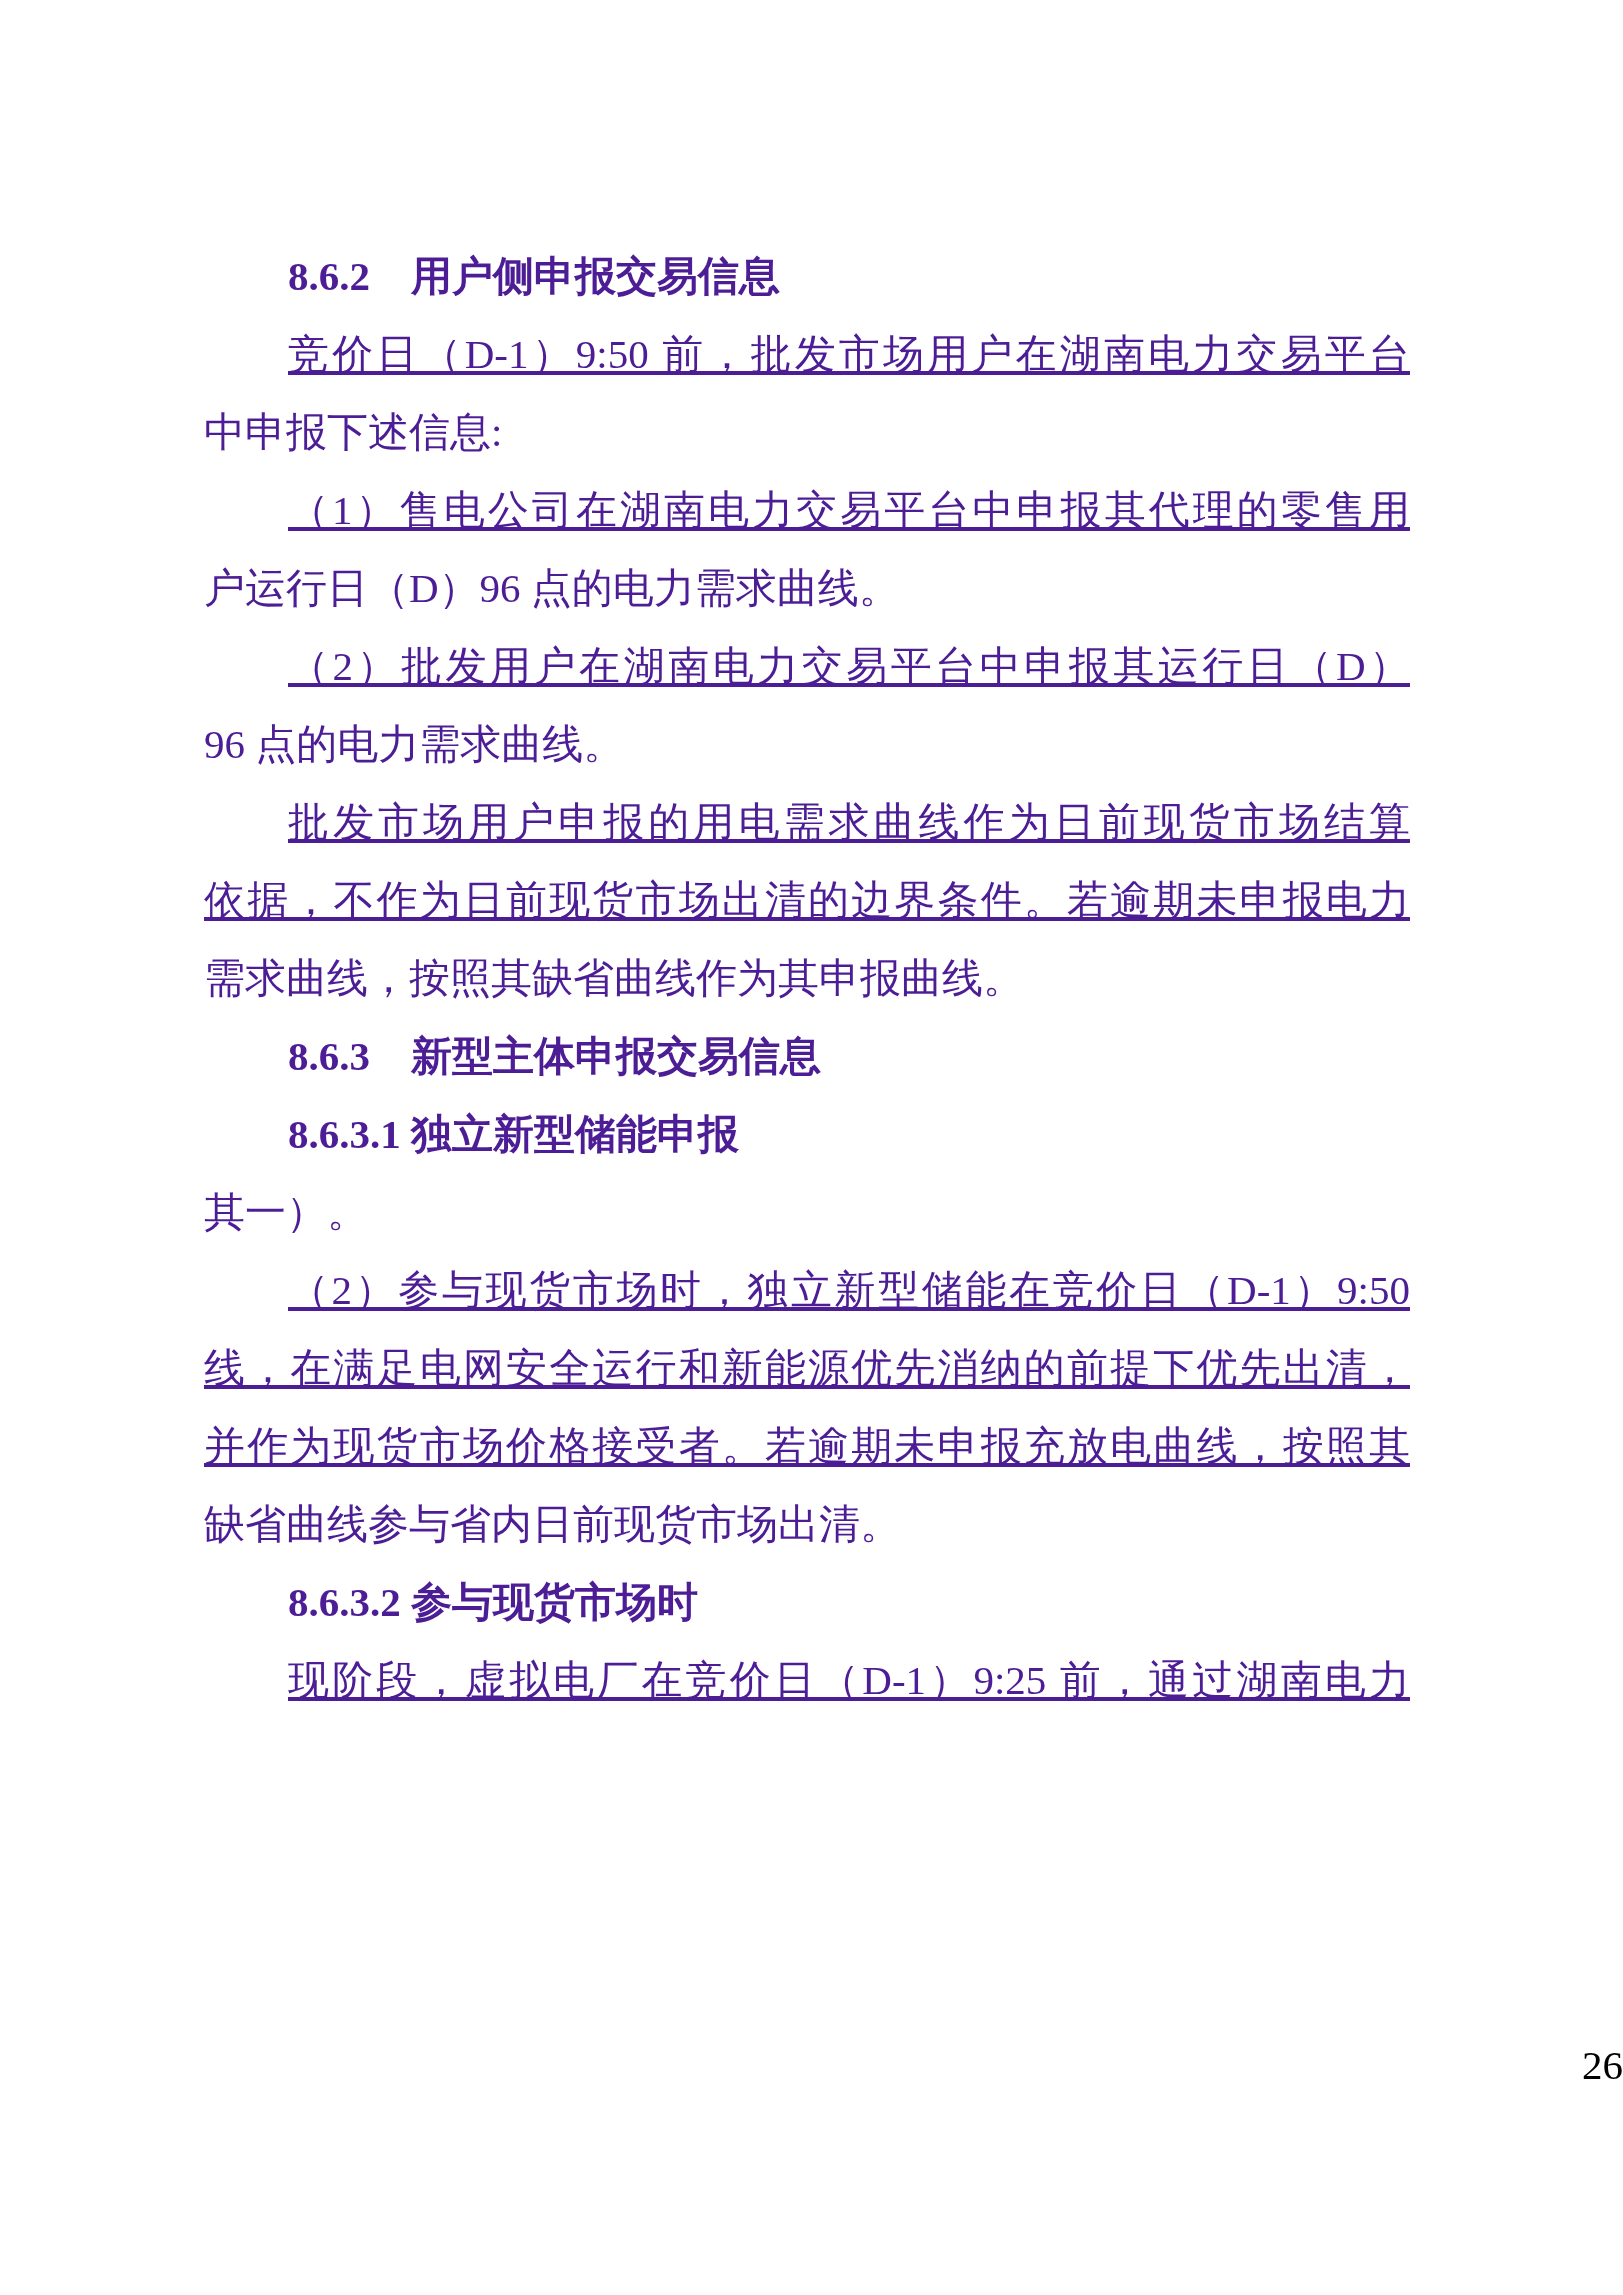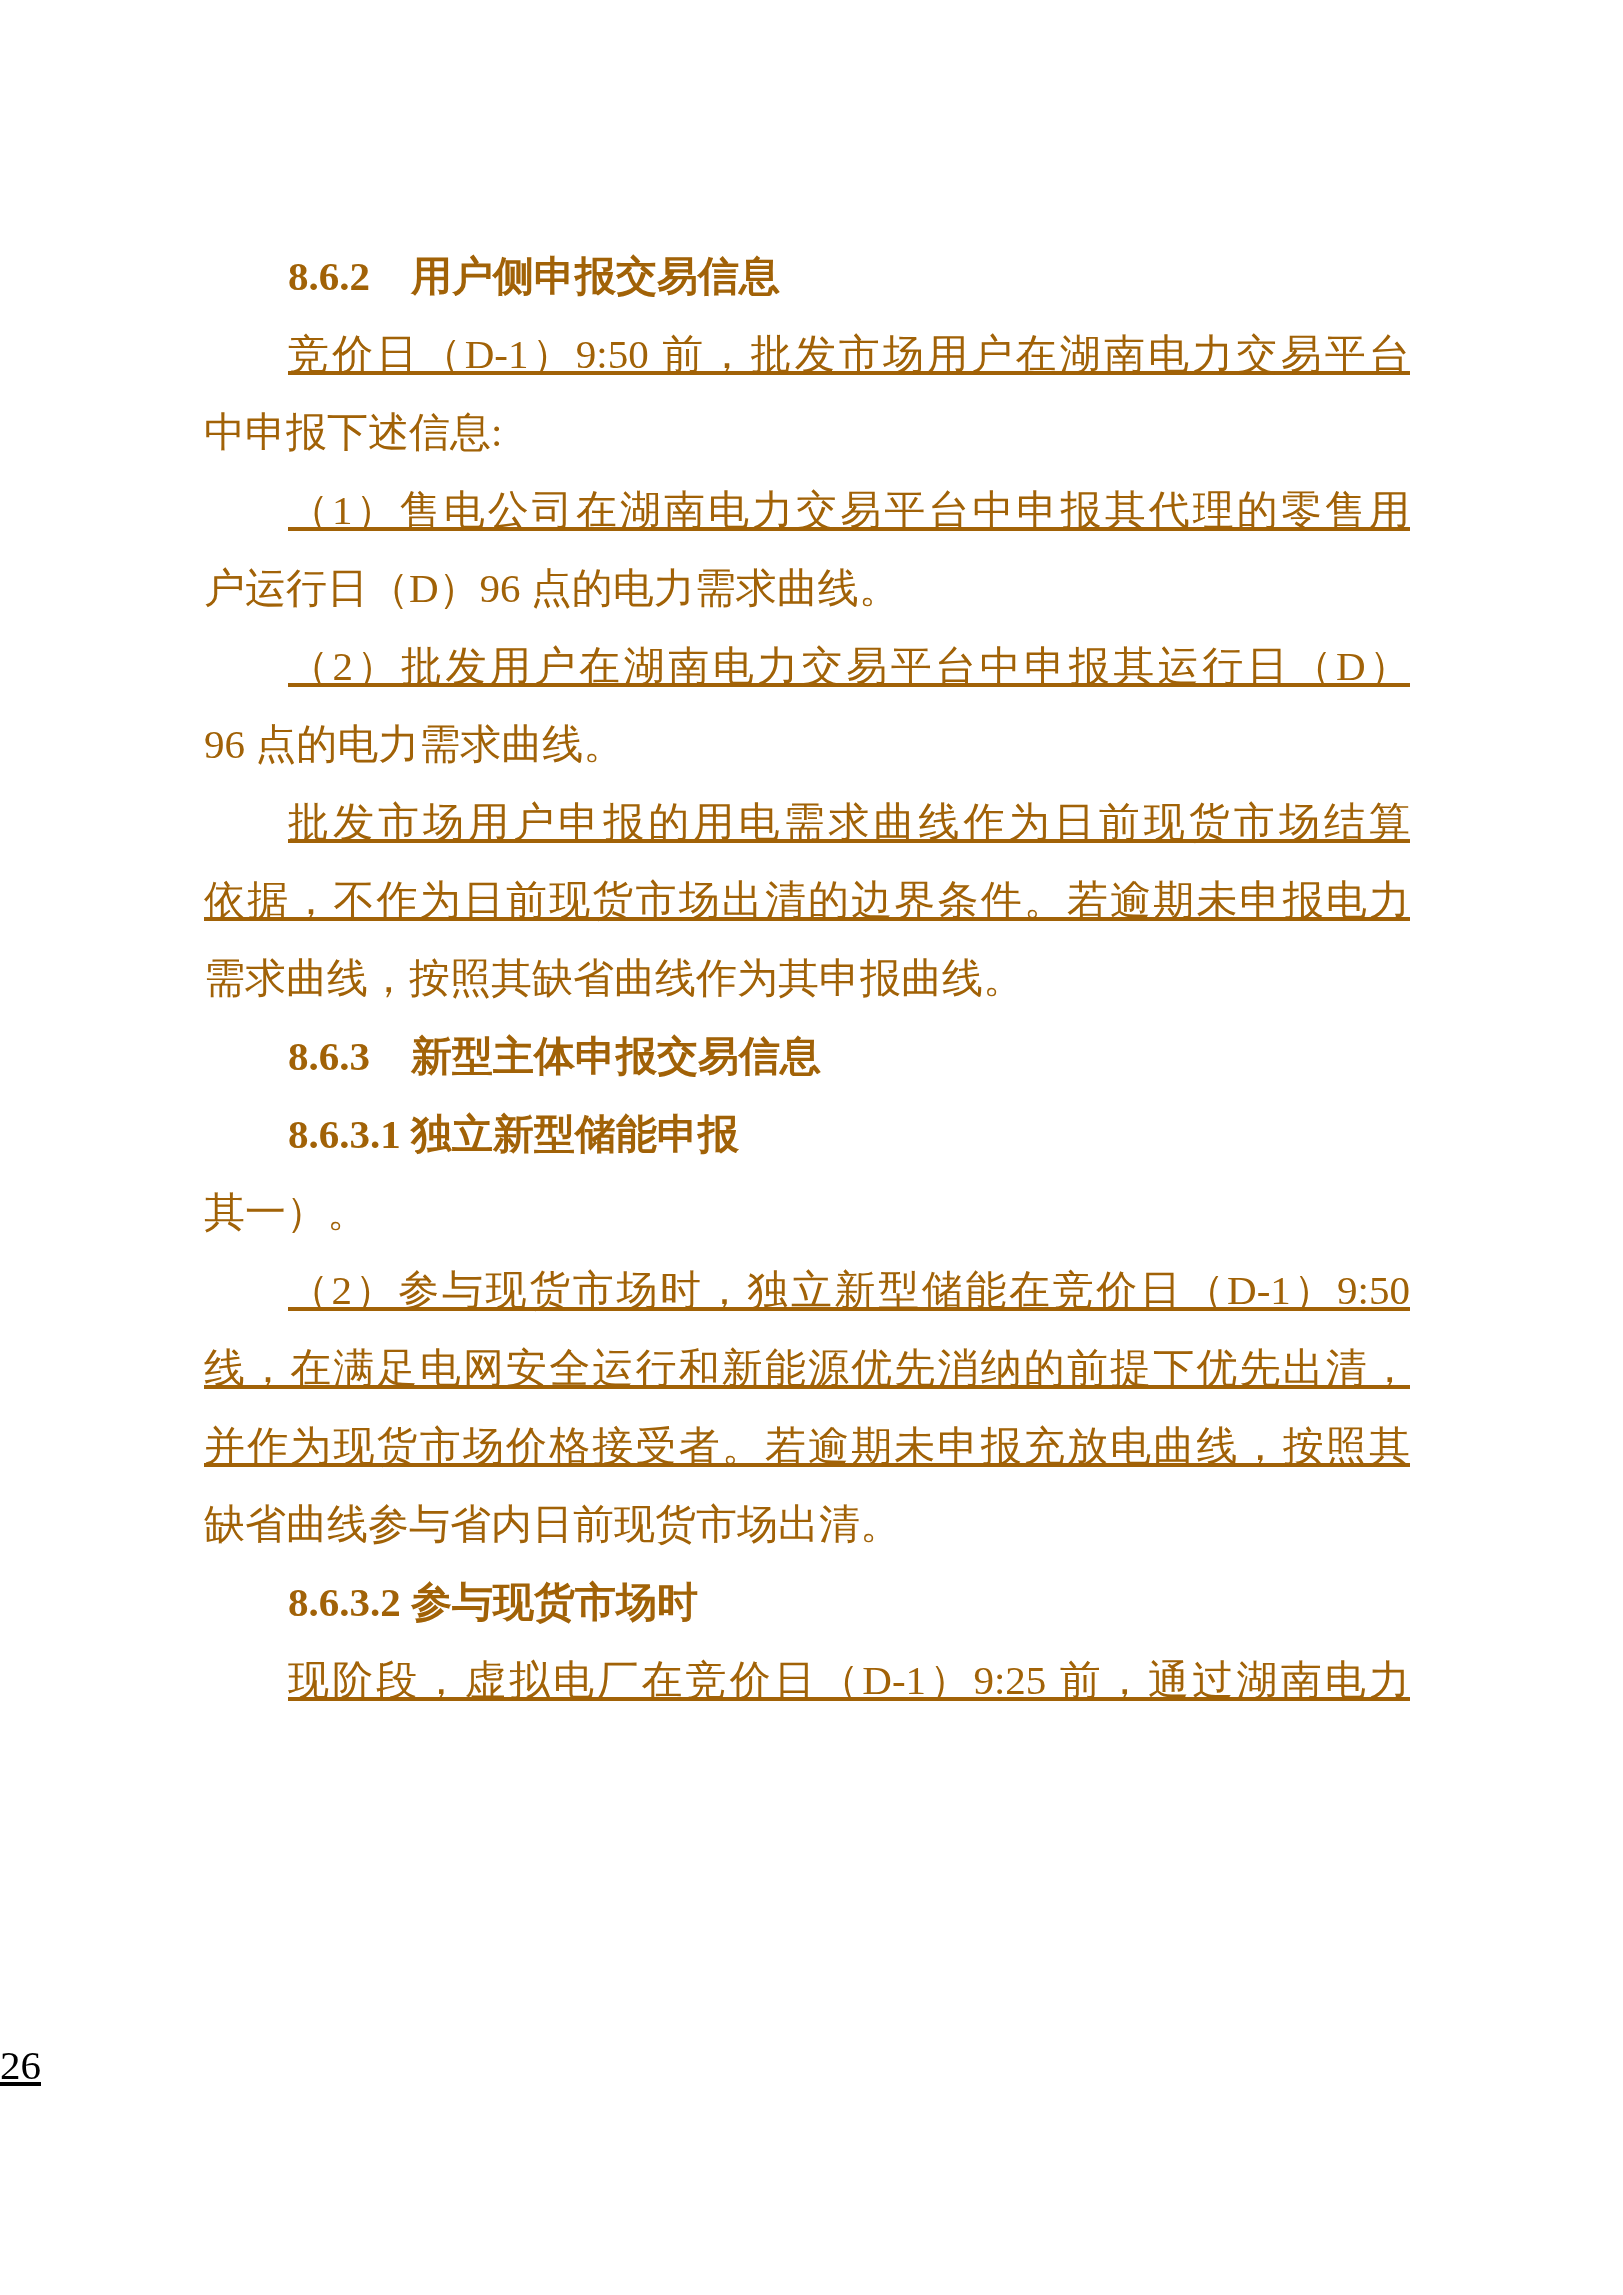--- a/index.html
+++ b/index.html
@@ -24,43 +24,42 @@
     position: absolute;
     left: 204px;
     top: 237px;
     width: 1206px;
   }
   .line {
     font-size: 41px;
     line-height: 78px;
     height: 78px;
     text-align: left;
-    color: #a16207;
+    color: #4c1d95;
   }
   .line.indent {
     padding-left: 84px; 
   }
   .line.stretch {
     text-align: justify;
     text-align-last: justify; 
     text-decoration: underline;
   }
   .line.heading {
     font-weight: 700;
   }
   .page-number {
     position: absolute;
     left: 0;
     top: 2042px;
     width: 100%;
-    text-align: left;
+    text-align: right;
     font-size: 41px;
     line-height: 47px;
     color: #000000;
-    text-decoration: underline;
   }
 </style>
 </head>
 <body>
 
 <div class="page">
   <main class="doc-body" id="doc-body">
       <div class="line heading indent">8.6.2　用户侧申报交易信息</div>
       <div class="line indent stretch">竞价日（D-1）9:50 前，批发市场用户在湖南电力交易平台</div>
       <div class="line">中申报下述信息:</div>

